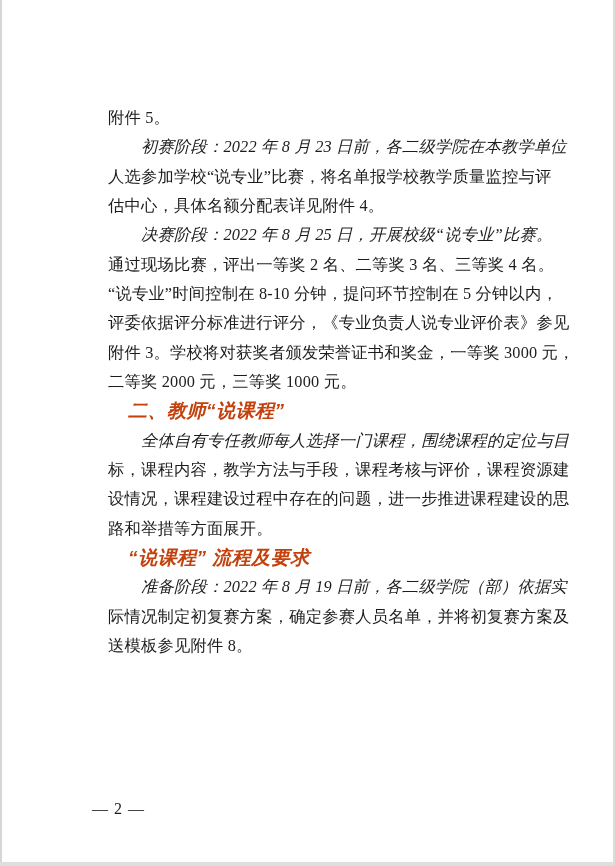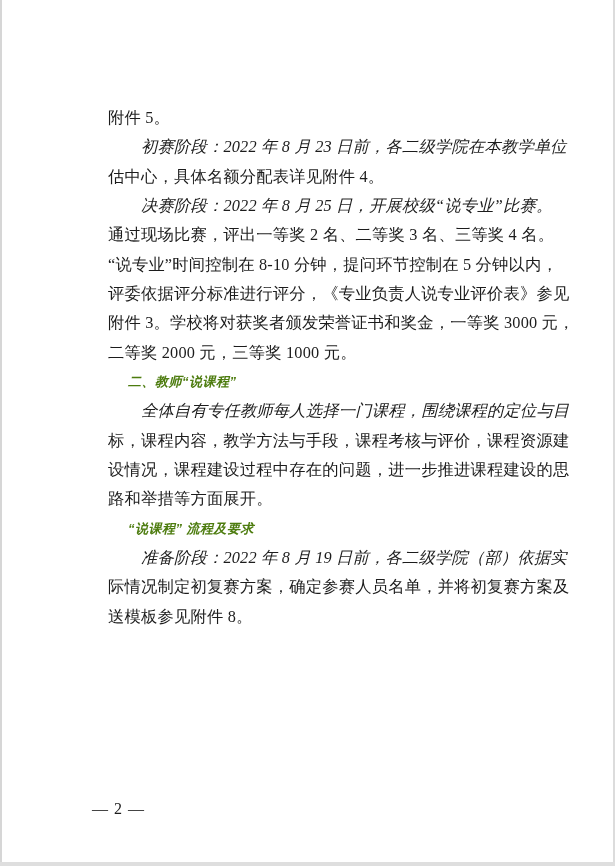--- a/index.html
+++ b/index.html
@@ -53,22 +53,22 @@
     white-space: nowrap;
     letter-spacing: 0.2px;
   }
   .line.indent {
     padding-left: 33px;
     font-style: italic;
   }
   .line.heading {
     font-family: "Liberation Sans", "DejaVu Sans", sans-serif;
     font-weight: bold;
-    color: #4d7c0f;
-    font-size: 13px;
+    color: #c2410c;
+    font-size: 19px;
     letter-spacing: 0.5px;
   }
   .line.heading.indent {
     padding-left: 20px;
   }
   .footer {
     position: absolute;
     left: 92px;
     top: 794px;
     height: 29px;
@@ -82,20 +82,21 @@
 <body>
 
 <div class="page">
   <div class="edge-left"></div>
   <div class="edge-right"></div>
   <div class="edge-bottom"></div>
 
   <div class="content">
     <div class="line">附件 5。</div>
     <div class="line indent">初赛阶段：2022 年 8 月 23 日前，各二级学院在本教学单位</div>
+    <div class="line">人选参加学校“说专业”比赛，将名单报学校教学质量监控与评</div>
     <div class="line">估中心，具体名额分配表详见附件 4。</div>
     <div class="line indent">决赛阶段：2022 年 8 月 25 日，开展校级“说专业”比赛。</div>
     <div class="line">通过现场比赛，评出一等奖 2 名、二等奖 3 名、三等奖 4 名。</div>
     <div class="line">“说专业”时间控制在 8-10 分钟，提问环节控制在 5 分钟以内，</div>
     <div class="line">评委依据评分标准进行评分，《专业负责人说专业评价表》参见</div>
     <div class="line">附件 3。学校将对获奖者颁发荣誉证书和奖金，一等奖 3000 元，</div>
     <div class="line">二等奖 2000 元，三等奖 1000 元。</div>
     <div class="line heading indent">二、教师“说课程”</div>
     <div class="line indent">全体自有专任教师每人选择一门课程，围绕课程的定位与目</div>
     <div class="line">标，课程内容，教学方法与手段，课程考核与评价，课程资源建</div>

